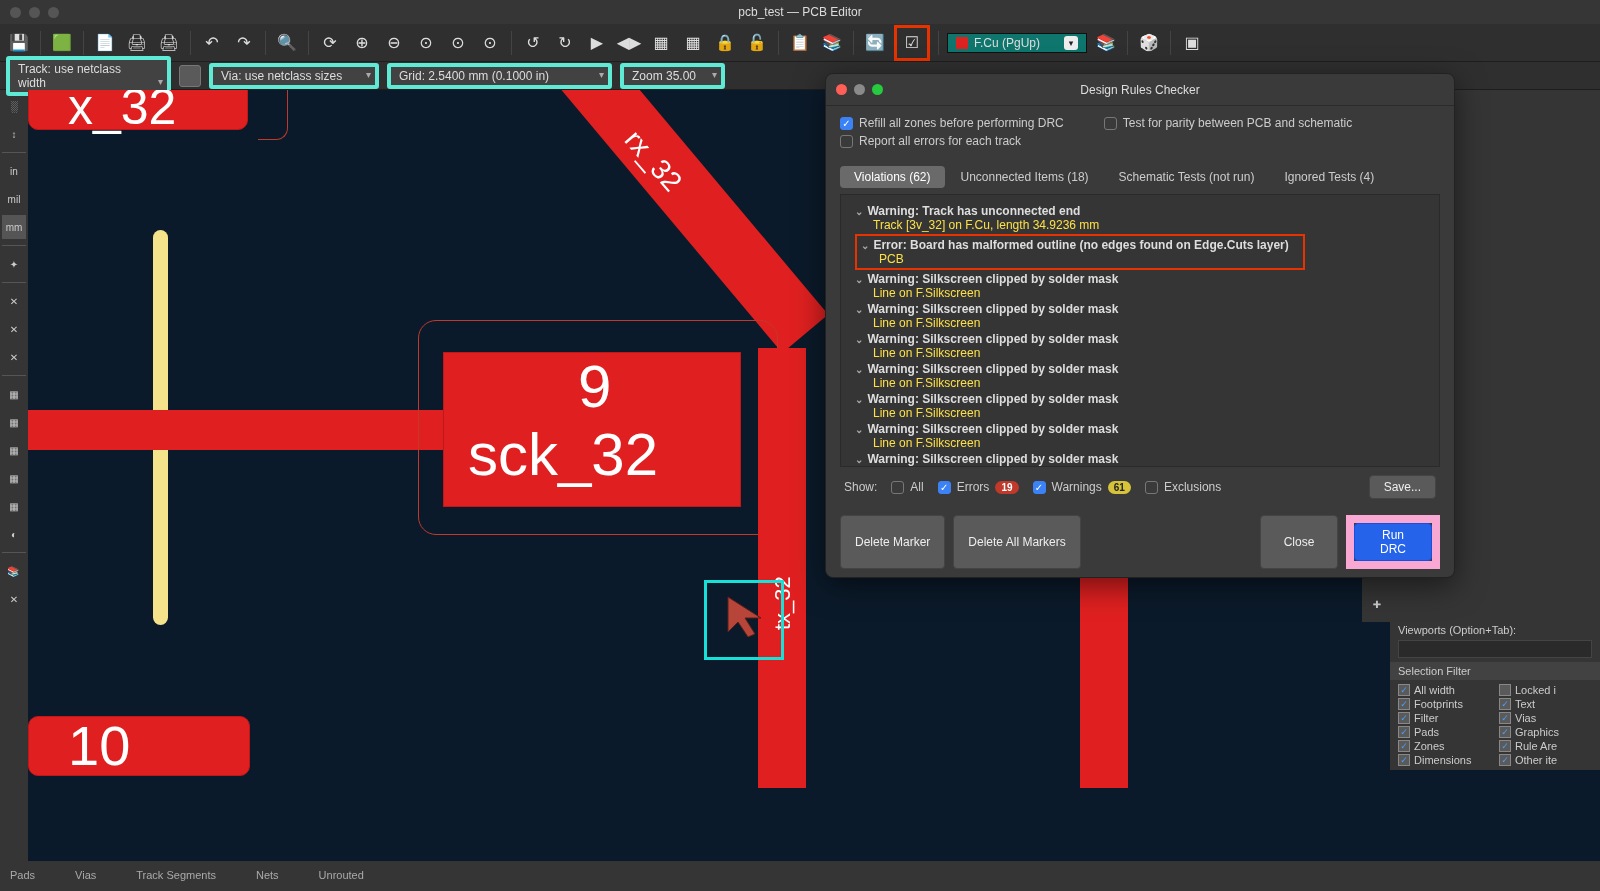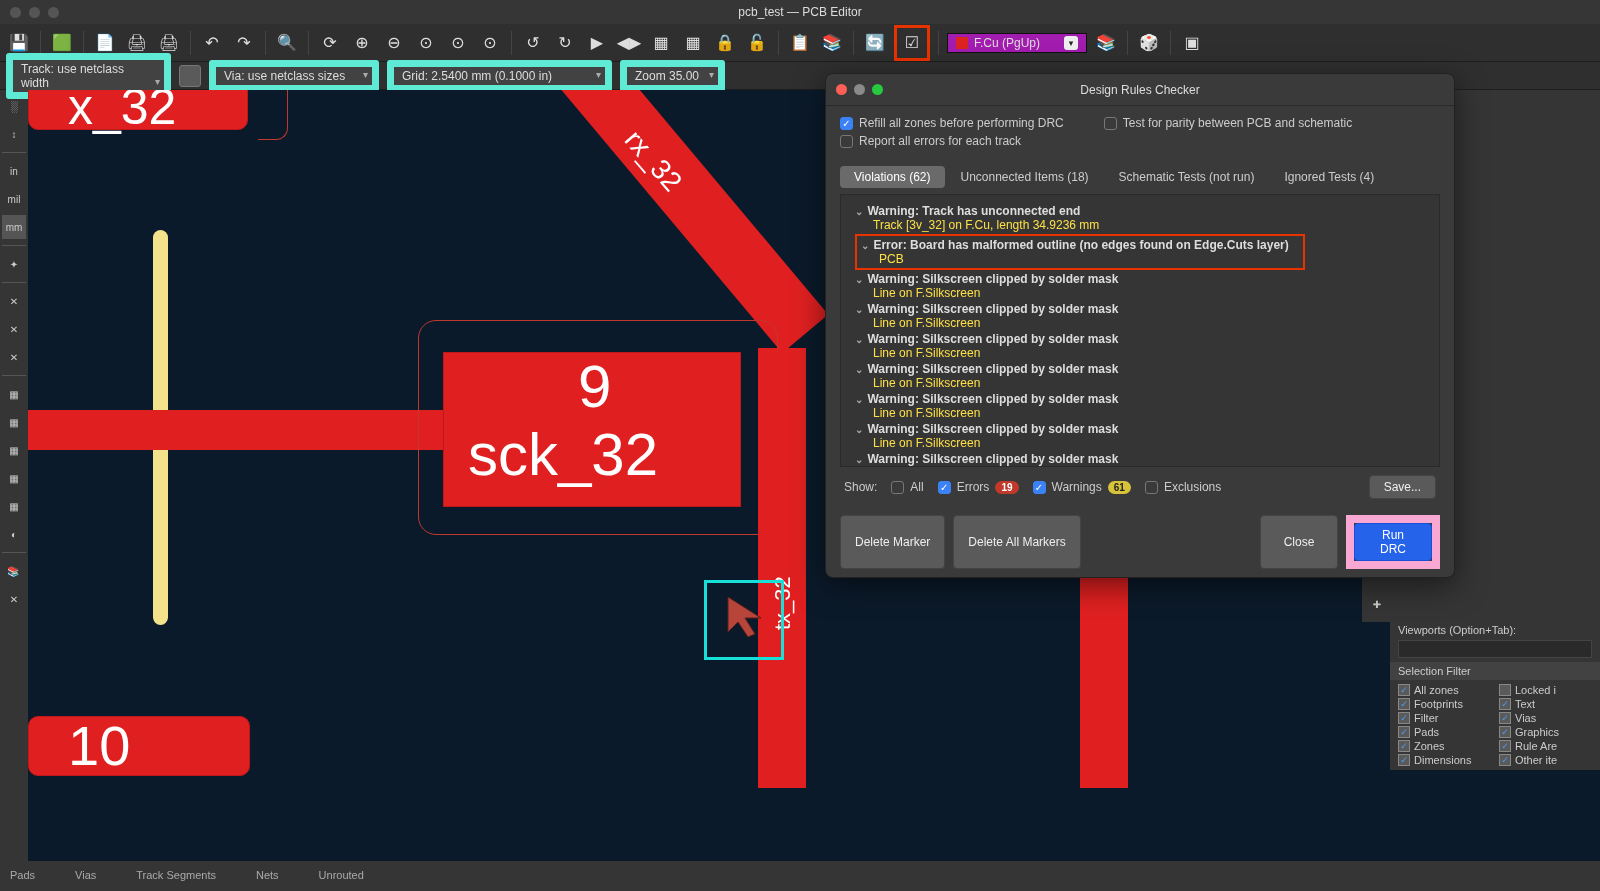--- a/index.html
+++ b/index.html
@@ -6,27 +6,27 @@
 body { background: #2d2d2d; color: #ccc; width: 1600px; height: 891px; overflow: hidden; position: relative; }
 
 .titlebar { height: 24px; background: #363636; display: flex; align-items: center; padding: 0 10px; }
 .traffic-lights { display: flex; gap: 8px; margin-right: auto; }
 .tl { width: 11px; height: 11px; border-radius: 50%; background: #555; }
 .title { position: absolute; left: 50%; transform: translateX(-50%); font-size: 12px; color: #ddd; }
 
 .toolbar1 { height: 38px; background: #2f2f2f; display: flex; align-items: center; padding: 0 6px; gap: 6px; border-bottom: 1px solid #1e1e1e; }
 .tb-btn { width: 26px; height: 26px; display: flex; align-items: center; justify-content: center; color: #ddd; cursor: pointer; border-radius: 3px; }
 .tb-sep { width: 1px; height: 24px; background: #444; margin: 0 2px; }
-.layer-select { background: #a21caf; border: 1px solid #111; color: #ddd; padding: 2px 8px; display: flex; align-items: center; gap: 6px; width: 140px; font-size: 12px; }
+.layer-select { background: #0f766e; border: 1px solid #111; color: #ddd; padding: 2px 8px; display: flex; align-items: center; gap: 6px; width: 140px; font-size: 12px; }
 .layer-swatch { width: 12px; height: 12px; background: #d22; }
 .sel-arrow { background: #eee; color: #222; width: 14px; height: 14px; display: flex; align-items: center; justify-content: center; font-size: 9px; border-radius: 3px; margin-left: auto; }
 .highlight-box { border: 3px solid #e83200; padding: 2px; }
 
 .toolbar2 { height: 28px; background: #2f2f2f; display: flex; align-items: center; padding: 0 6px; gap: 8px; border-bottom: 1px solid #1e1e1e; font-size: 12px; }
-.combo { background: #424242; border: 7px solid #5eead4; color: #ddd; padding: 2px 18px 2px 8px; border-radius: 3px; position: relative; }
+.combo { background: #424242; border: 4px solid #5eead4; color: #ddd; padding: 2px 18px 2px 8px; border-radius: 3px; position: relative; }
 .combo::after { content: "▾"; position: absolute; right: 4px; font-size: 10px; color: #aaa; }
 .toggle-btn { width: 22px; height: 22px; background: #5a5a5a; border: 1px solid #777; border-radius: 3px; }
 
 .main-row { display: flex; height: calc(100% - 24px - 38px - 28px - 30px); }
 .left-tb { width: 28px; background: #353535; display: flex; flex-direction: column; gap: 4px; padding: 4px 2px; }
 .lt-btn { width: 24px; height: 24px; display: flex; align-items: center; justify-content: center; font-size: 10px; color: #ccc; cursor: pointer; }
 .lt-sep { height: 1px; background: #555; margin: 2px 0; }
 
 .canvas { flex: 1; background: #0b1a2a; position: relative; overflow: hidden; }
 .pad { position: absolute; background: #e02020; border: 1px solid #c01818; border-radius: 10px; }
@@ -219,21 +219,21 @@
   <div class="right-col" style="position:absolute; right:0; top:90px; height:680px;">
     <div style="flex:1"></div>
     <div class="rp-section">
       <div class="rp-label">Viewports (Option+Tab):</div>
       <div class="rp-input" style="height:18px"></div>
     </div>
     <div class="sel-filter-head">Selection Filter</div>
     <div class="sel-grid" id="sel-filter-grid">
         <div class="chk-row">
           <span class="chk">✓</span>
-          <span>All zones</span>
+          <span>All width</span>
         </div>
         <div class="chk-row">
           <span class="chk"></span>
           <span>Locked i</span>
         </div>
         <div class="chk-row">
           <span class="chk">✓</span>
           <span>Footprints</span>
         </div>
         <div class="chk-row">

